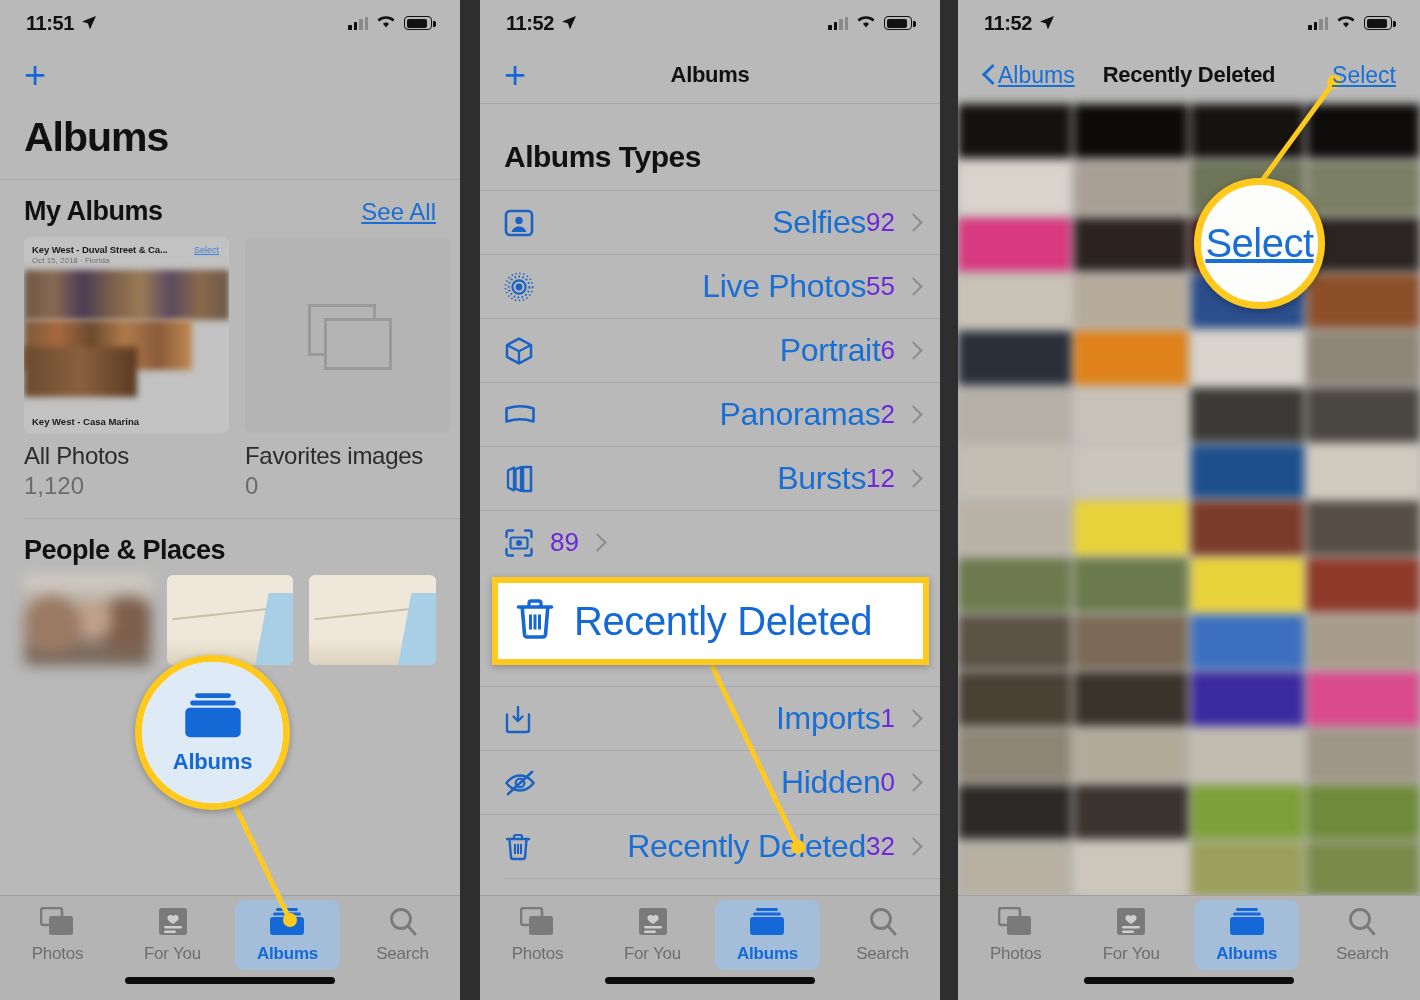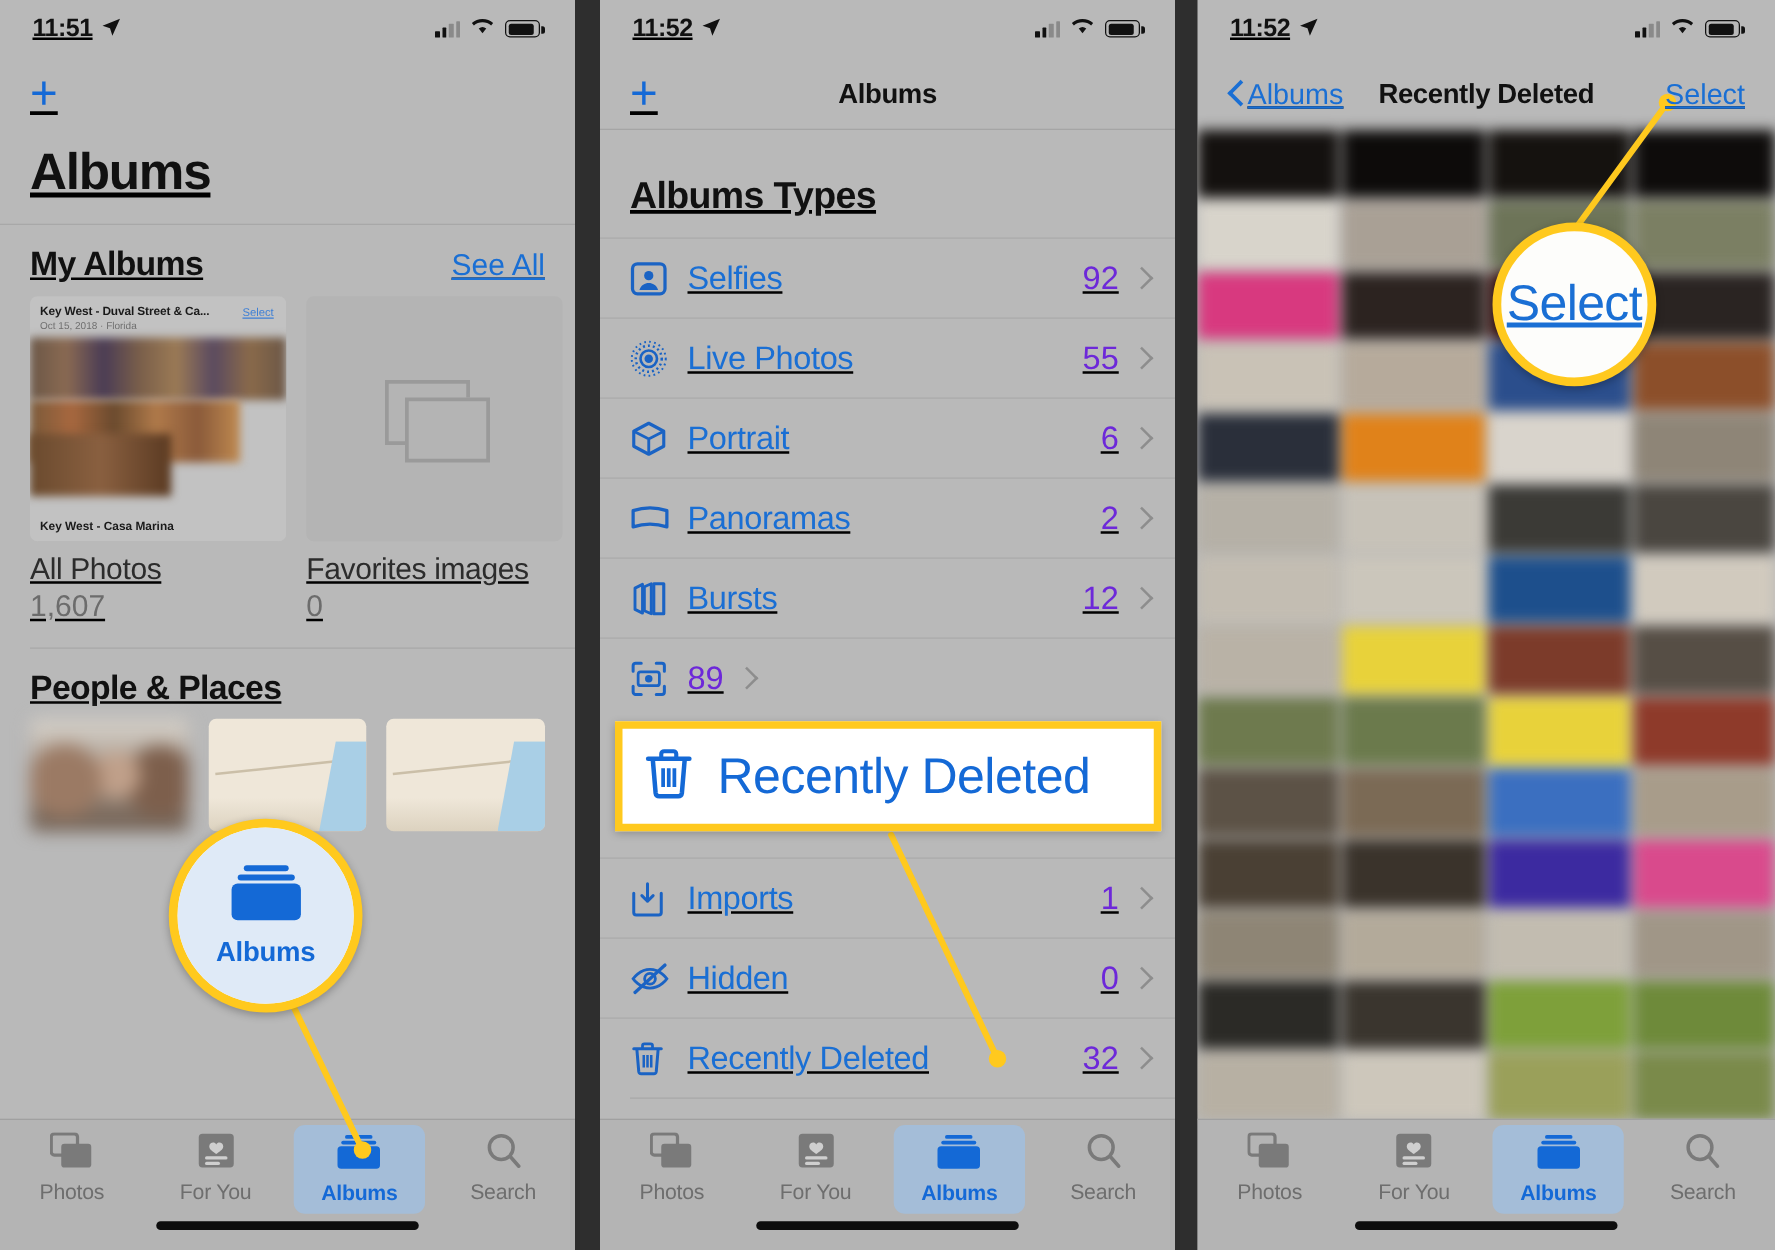--- a/index.html
+++ b/index.html
@@ -5,21 +5,21 @@
   * { margin:0; padding:0; box-sizing:border-box; }
   html,body {
     width:1420px; height:1000px; overflow:hidden;
     background:#1f1f1f;
     font-family:"Liberation Sans", sans-serif;
     -webkit-font-smoothing:antialiased;
   }
   .stage { position:relative; width:1420px; height:1000px; background:#2b2b2b; }
 
   
-  .panel { position:absolute; top:0; height:1000px; overflow:hidden; background:#b9b9b9;text-decoration:underline; }
+  .panel { position:absolute; top:0; height:1000px; overflow:hidden; background:#b9b9b9; }
   #panel1 { left:0;   width:460px; }
   #panel2 { left:480px; width:460px; }
   #panel3 { left:958px; width:462px; }
 
   .divider { position:absolute; top:0; height:1000px; background:#2e2e2e; }
   #div1 { left:460px; width:20px; }
   #div2 { left:940px; width:18px; }
 
   
   .statusbar {
@@ -101,21 +101,21 @@
      linear-gradient(180deg,#d9d4cc,#6d5a4c); }
   .pp-map { background:
      linear-gradient(180deg,#efe7d9 0 70%, #dcd2bf 100%); position:relative; }
   .pp-map::before { content:""; position:absolute; left:4%; top:42%; width:78%; height:2px; background:#cbbfa8; transform:rotate(-6deg); }
   .pp-map::after { content:""; position:absolute; right:0; top:20%; width:30%; height:80%; background:#a9cfe6; clip-path:polygon(35% 0,100% 0,100% 100%,0 100%); }
 
   
   .mt-head { font-size:30px; font-weight:700; color:#111; letter-spacing:-.5px; padding:36px 24px 16px; }
   .row { display:flex; align-items:center; height:64px; padding:0 22px 0 24px; border-top:1px solid #aaaaaa; }
   .row .ic { width:46px; flex:none; display:flex; align-items:center; }
-  .row .lbl { font-size:26px; color:#1a6fd4; letter-spacing:-.3px; flex:1; }
+  .row .lbl { font-size:32px; color:#1a6fd4; letter-spacing:-.3px; flex:1;text-align:right; }
   .row .cnt { font-size:26px; color:#6d28d9; margin-right:12px; }
   .chev-r { width:11px; height:19px; position:relative; flex:none; }
   .chev-r::before{ content:""; position:absolute; left:0; top:3px; width:11px; height:11px; border-right:2.6px solid #8d8d8d; border-top:2.6px solid #8d8d8d; transform:rotate(45deg); }
 
   
   .tabbar { position:absolute; left:0; right:0; bottom:0; height:105px; background:#b4b4b4; border-top:1px solid #a0a0a0; }
   .tabs { display:flex; height:72px; padding-top:6px; }
   .tab { flex:1; display:flex; flex-direction:column; align-items:center; justify-content:center; gap:3px; }
   .tab .tlbl { font-size:17px; color:#6e6e6e; letter-spacing:-.2px;}
   .tab.active { }
@@ -200,21 +200,21 @@
               <div class="mini-s">Oct 15, 2018  ·  Florida</div>
             </div>
             <span class="mini-sel">Select</span>
             <div class="mini-strip s1"></div>
             <div class="mini-strip s2"></div>
             <div class="mini-strip s3"></div>
             <span class="mini-t2">Key West - Casa Marina</span>
           </div>
         </div>
         <div class="a-name">All Photos</div>
-        <div class="a-count">1,607</div>
+        <div class="a-count">1,120</div>
       </div>
 
       <div class="albumcell">
         <div class="thumb ph">
           <span class="ph-icon"></span>
         </div>
         <div class="a-name">Favorites images</div>
         <div class="a-count">0</div>
       </div>
 

